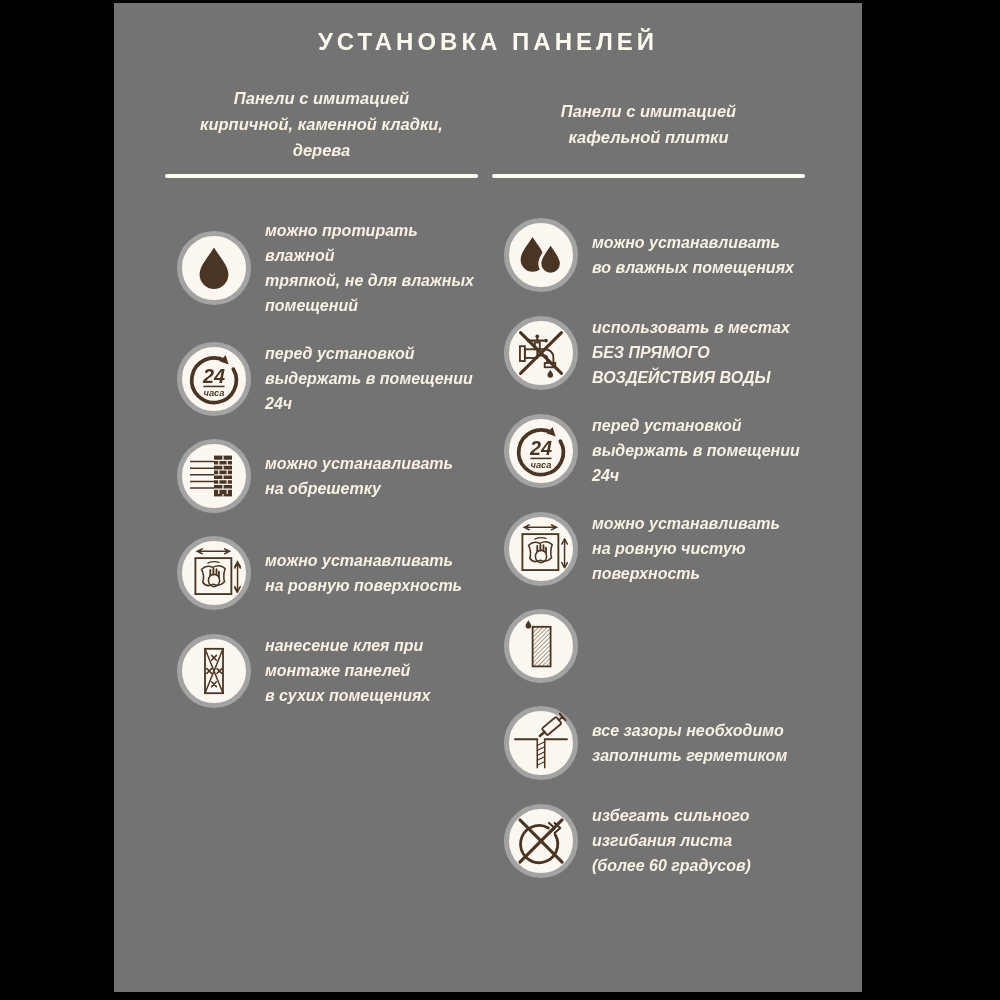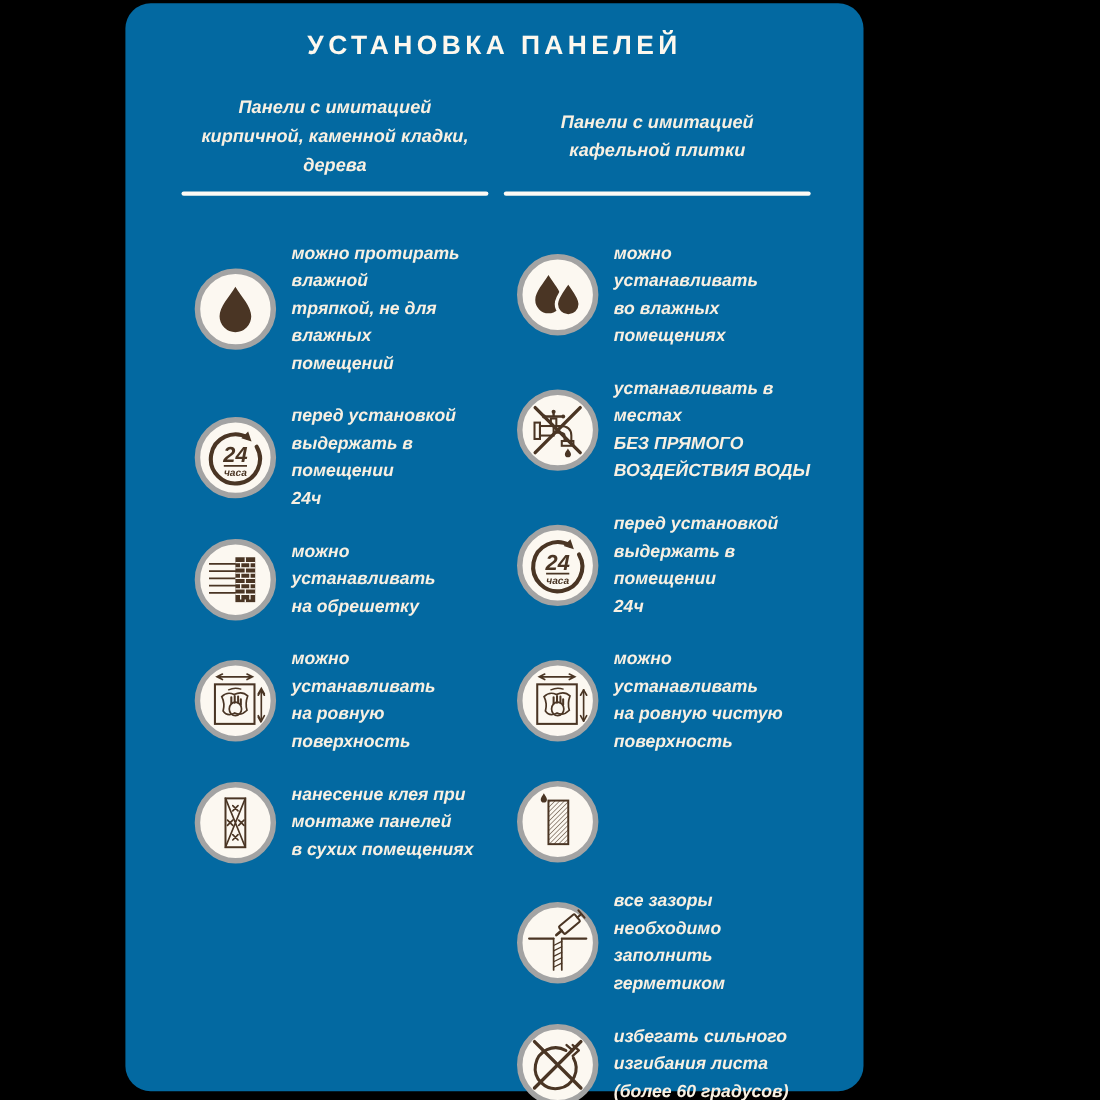--- a/index.html
+++ b/index.html
@@ -6,24 +6,23 @@
   html,body { width:1000px; height:1000px; }
   body {
     background:#000;
     font-family:"Liberation Sans", sans-serif;
     position:relative;
     overflow:hidden;
   }
   .panel {
     position:absolute;
     left:114px; top:3px;
-    width:671px; height:989px;
-    background:#0369a1;
+    width:748px; height:989px;
+    background:#737373;
     color:#f8f0e2;
-    border-radius:23px;
   }
   .title {
     margin-top:25px;
     text-align:center;
     font-size:24px;
     font-weight:bold;
     letter-spacing:4px;
     color:#fdf8ee;
     white-space:pre-line;
   }
@@ -210,21 +209,21 @@
                 <path d="M44 54 H53 Q60 54 60 58 V67"></path>
                 <rect x="56" y="66" width="17" height="7"></rect>
               </g>
               <circle cx="30" cy="30" r="3" fill="currentColor"></circle>
               <circle cx="58" cy="30" r="3" fill="currentColor"></circle>
               <circle cx="44" cy="23" r="3" fill="currentColor"></circle>
               <path d="M65 77 c-2 3.5 -4.5 5.8 -4.5 8.3 a4.5 4.5 0 0 0 9 0 c0 -2.5 -2.5 -4.8 -4.5 -8.3 z" fill="currentColor"></path>
               <path d="M17 17 L83 83 M83 17 L17 83" stroke="currentColor" stroke-width="5" stroke-linecap="round"></path>
             </svg>
           </div>
-          <div class="txt">устанавливать в местах
+          <div class="txt">использовать в местах
 БЕЗ ПРЯМОГО
 ВОЗДЕЙСТВИЯ ВОДЫ</div>
         </div>
 
         <div class="row">
           <div class="circle">
             <svg width="62" height="62" viewBox="0 0 100 100">
               <path d="M81.2 34 A36 36 0 1 1 68 20.8" fill="none" stroke="currentColor" stroke-width="6" stroke-linecap="round"></path>
               <polygon points="73.7,26.5 58.8,21.5 68.7,11.6" fill="currentColor"></polygon>
               <text class="i24-num" x="50" y="57" text-anchor="middle">24</text>

